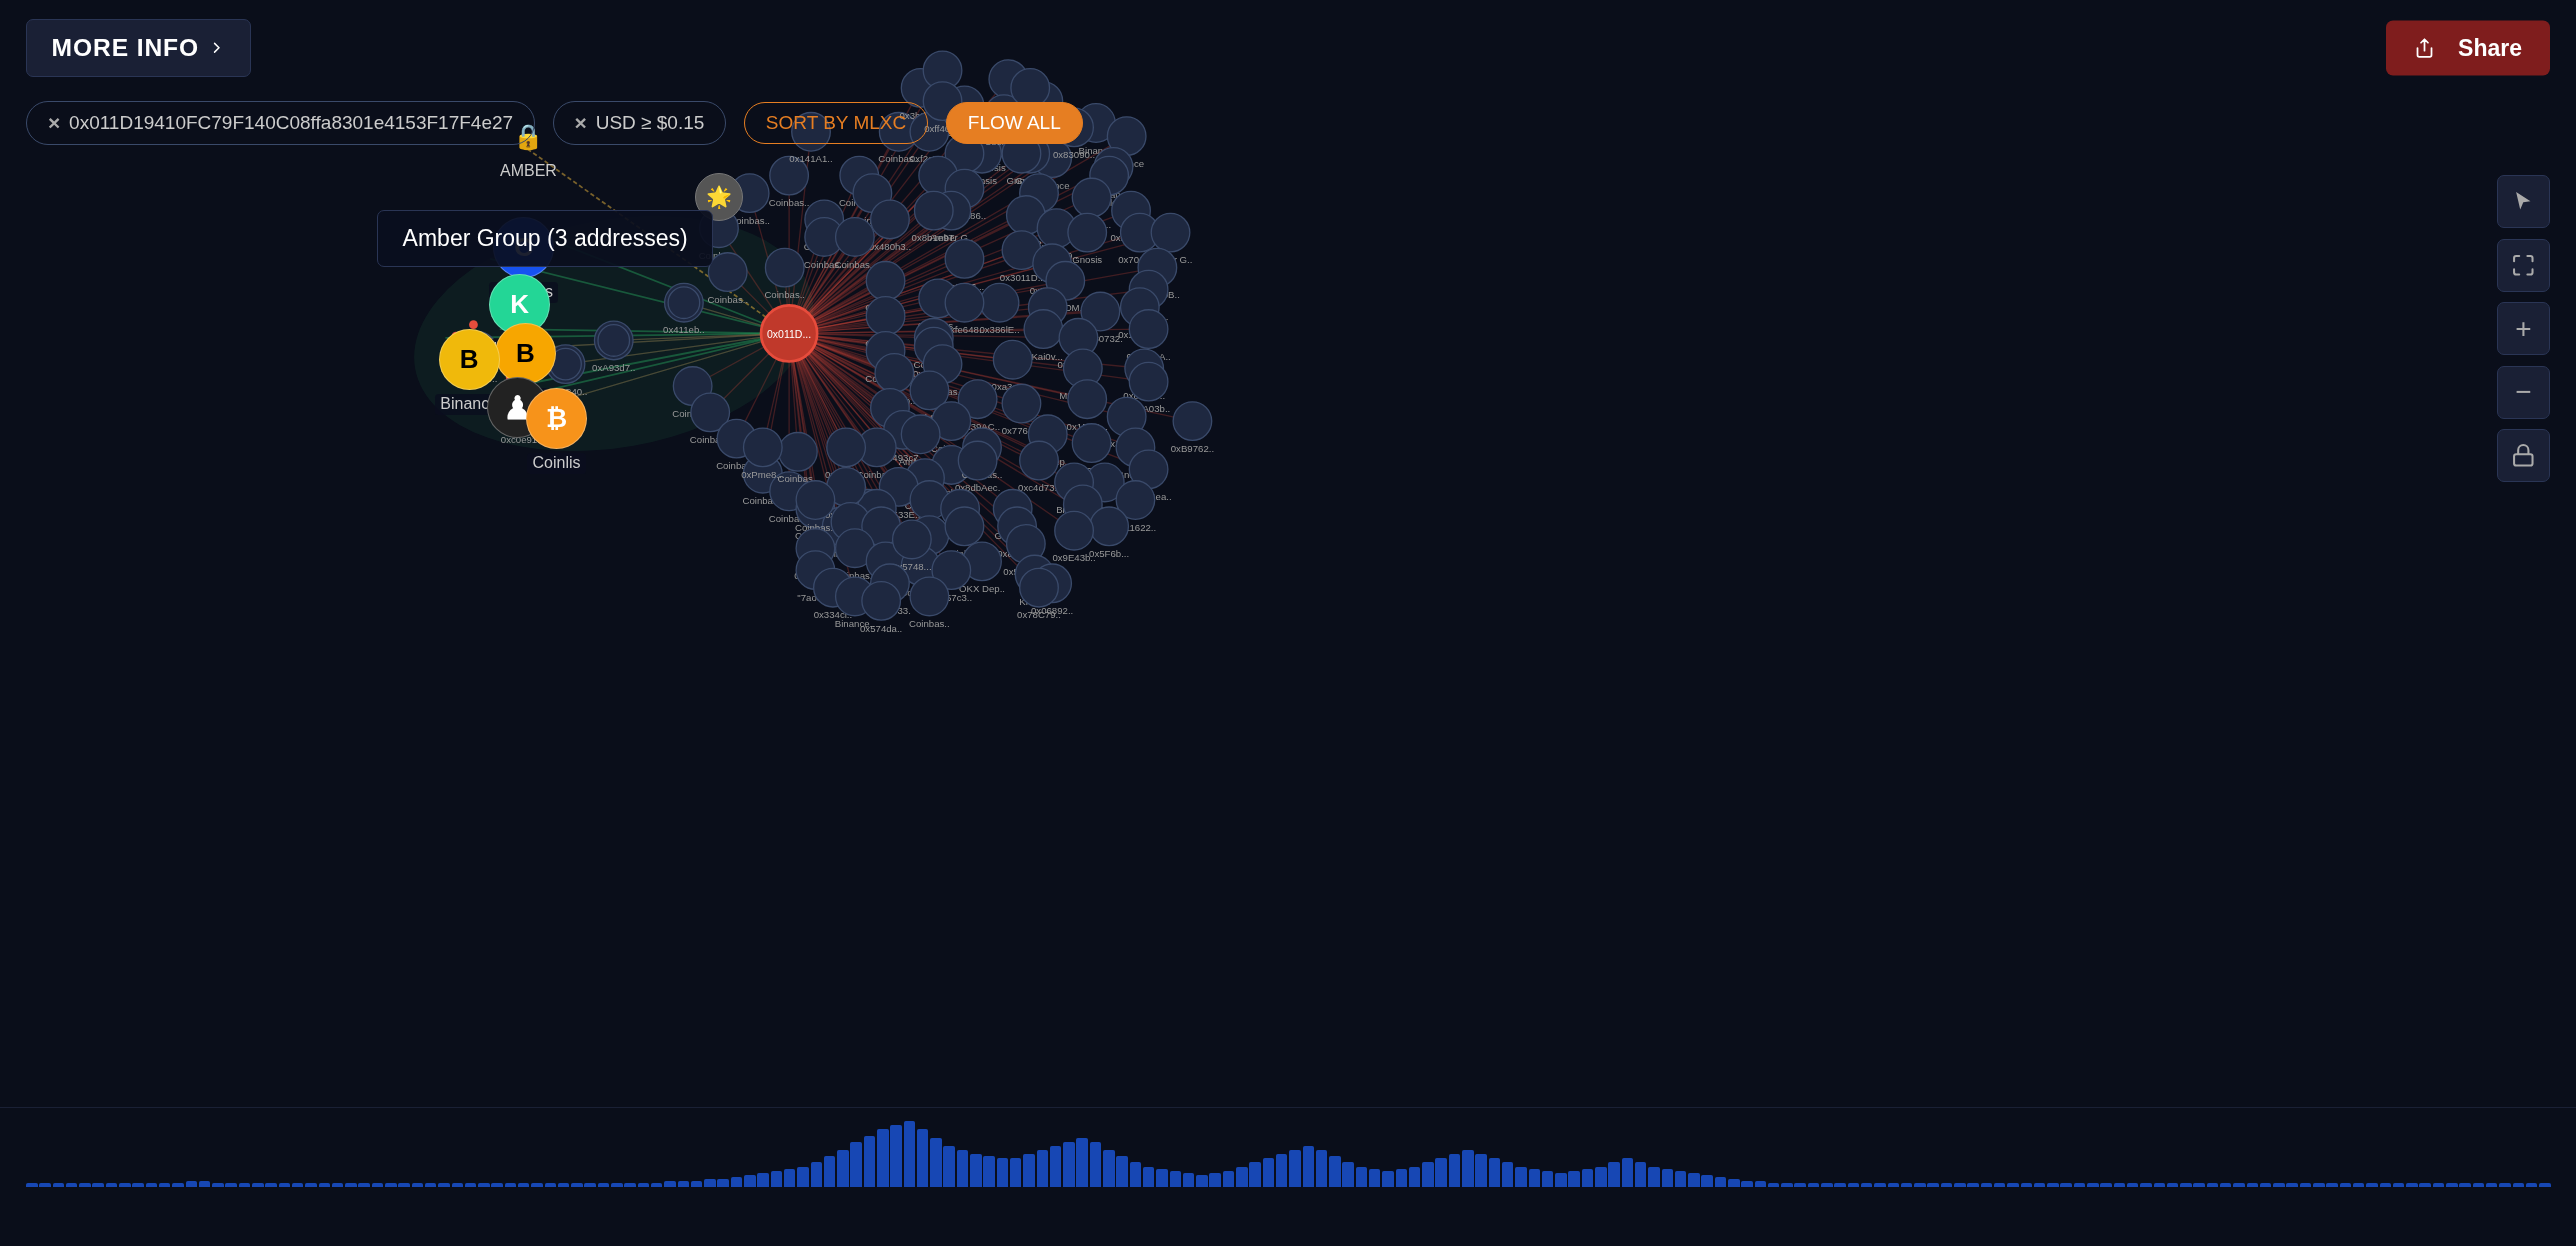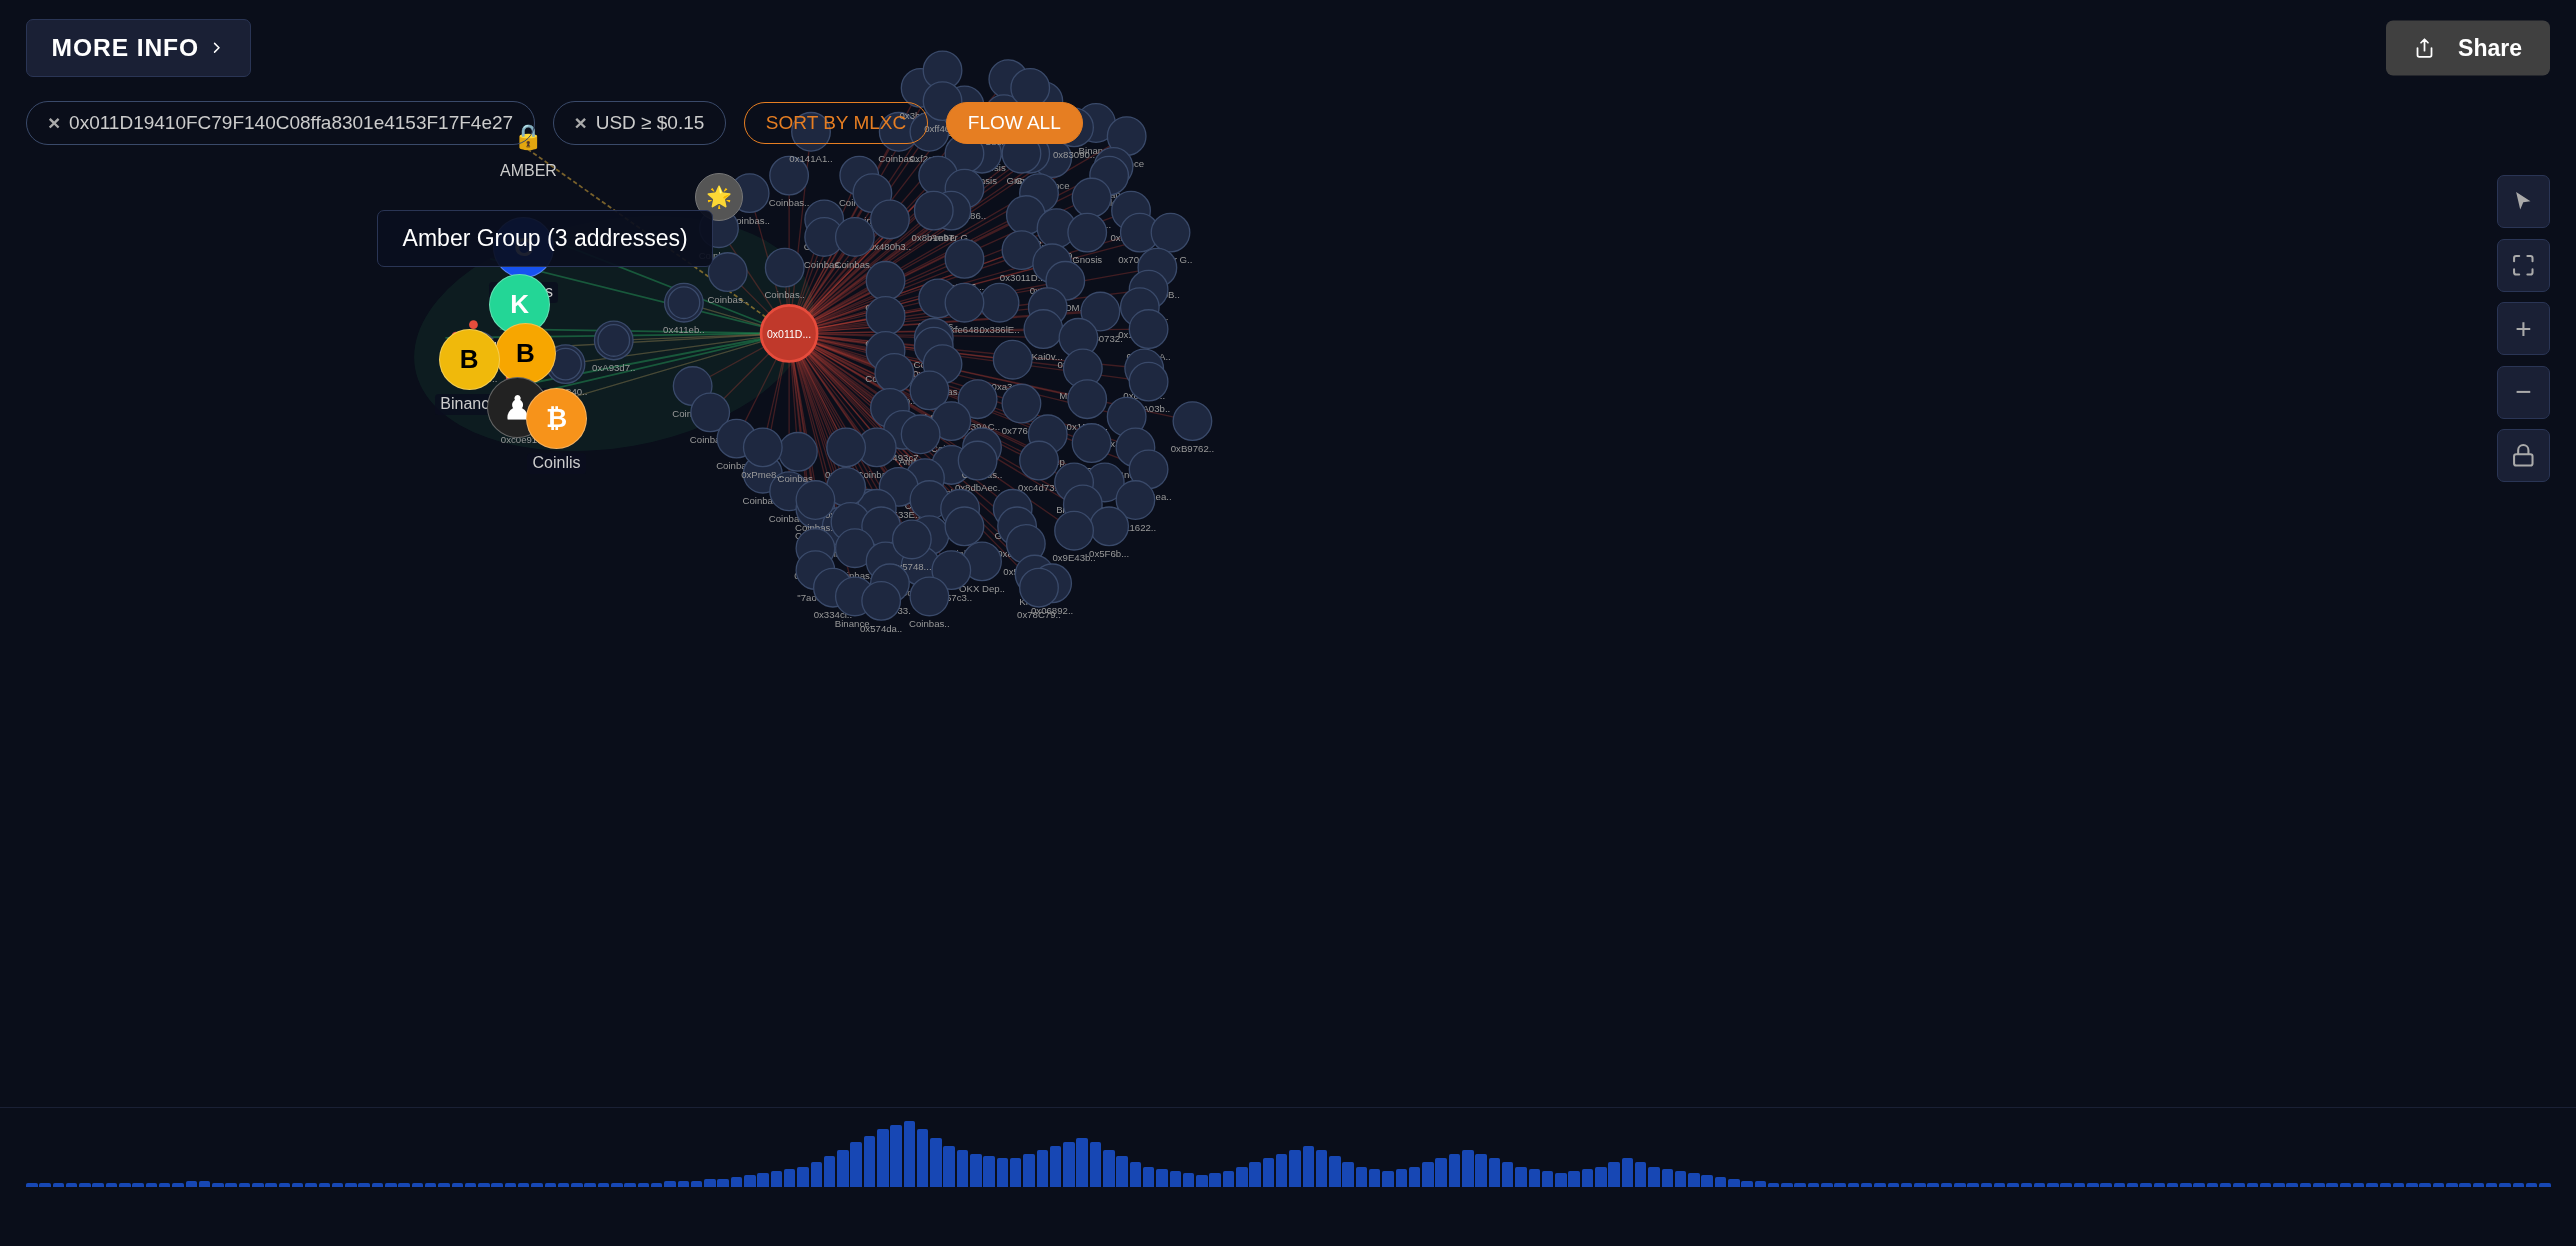--- a/index.html
+++ b/index.html
@@ -53,21 +53,21 @@
       font-size: 23px;
       width: 614px;
     }
     .search-bar::placeholder { color: #666; }
 
     .share-btn {
       position: absolute;
       right: 26px;
       top: 50%;
       transform: translateY(-50%);
-      background: #404040;
+      background: #7f1d1d;
       border: none;
       color: #fff;
       padding: 14px 28px;
       border-radius: 7px;
       font-size: 23px;
       font-weight: 600;
       cursor: pointer;
       display: flex;
       align-items: center;
       gap: 23px;

